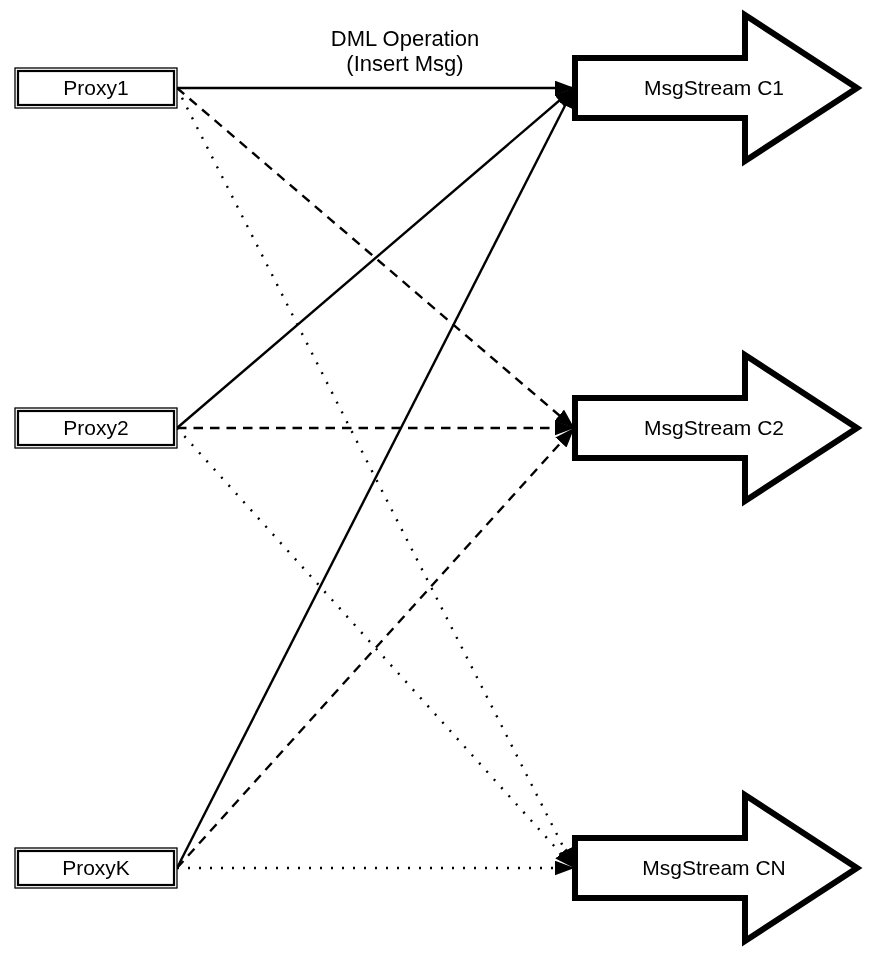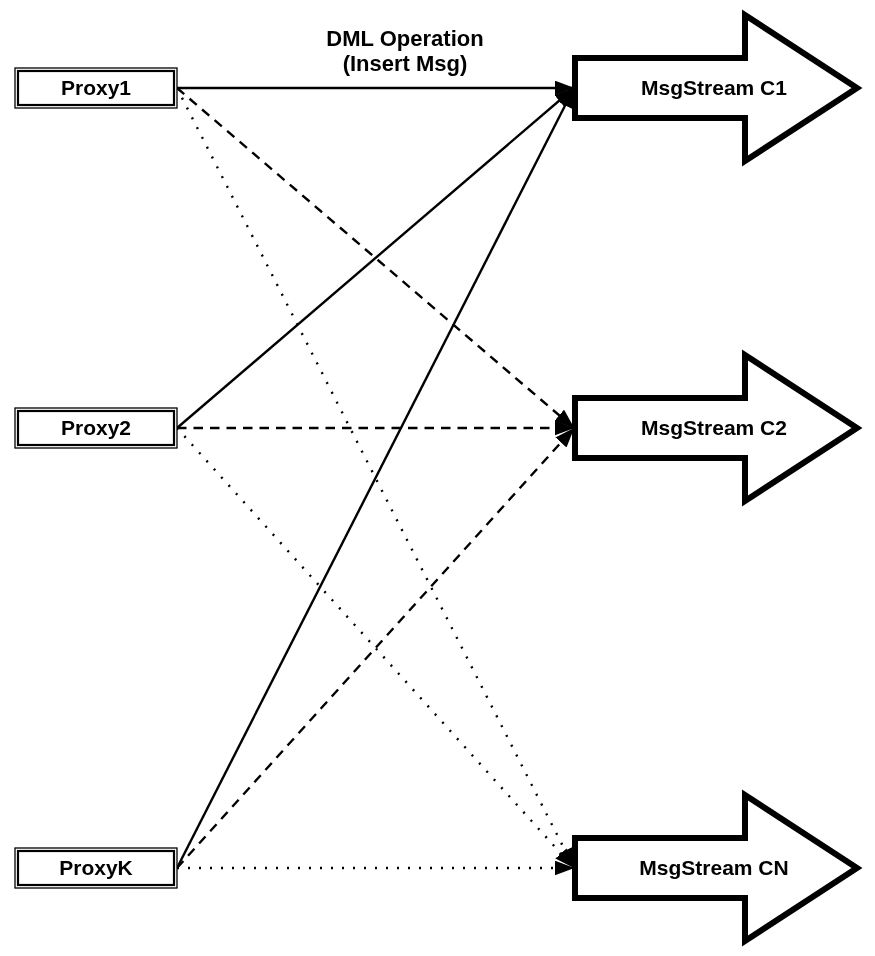--- a/index.html
+++ b/index.html
@@ -7,21 +7,20 @@
     padding: 0;
     background: #ffffff;
   }
   .canvas {
     position: relative;
     width: 875px;
     height: 956px;
     background: #ffffff;
     font-family: "Liberation Sans", sans-serif;
     overflow: hidden;
-    font-weight: bold;
   }
   svg {
     display: block;
   }
   svg text {
     font-family: "Liberation Sans", sans-serif;
     fill: #000000;
   }
   .node-label {
     font-size: 21px;

